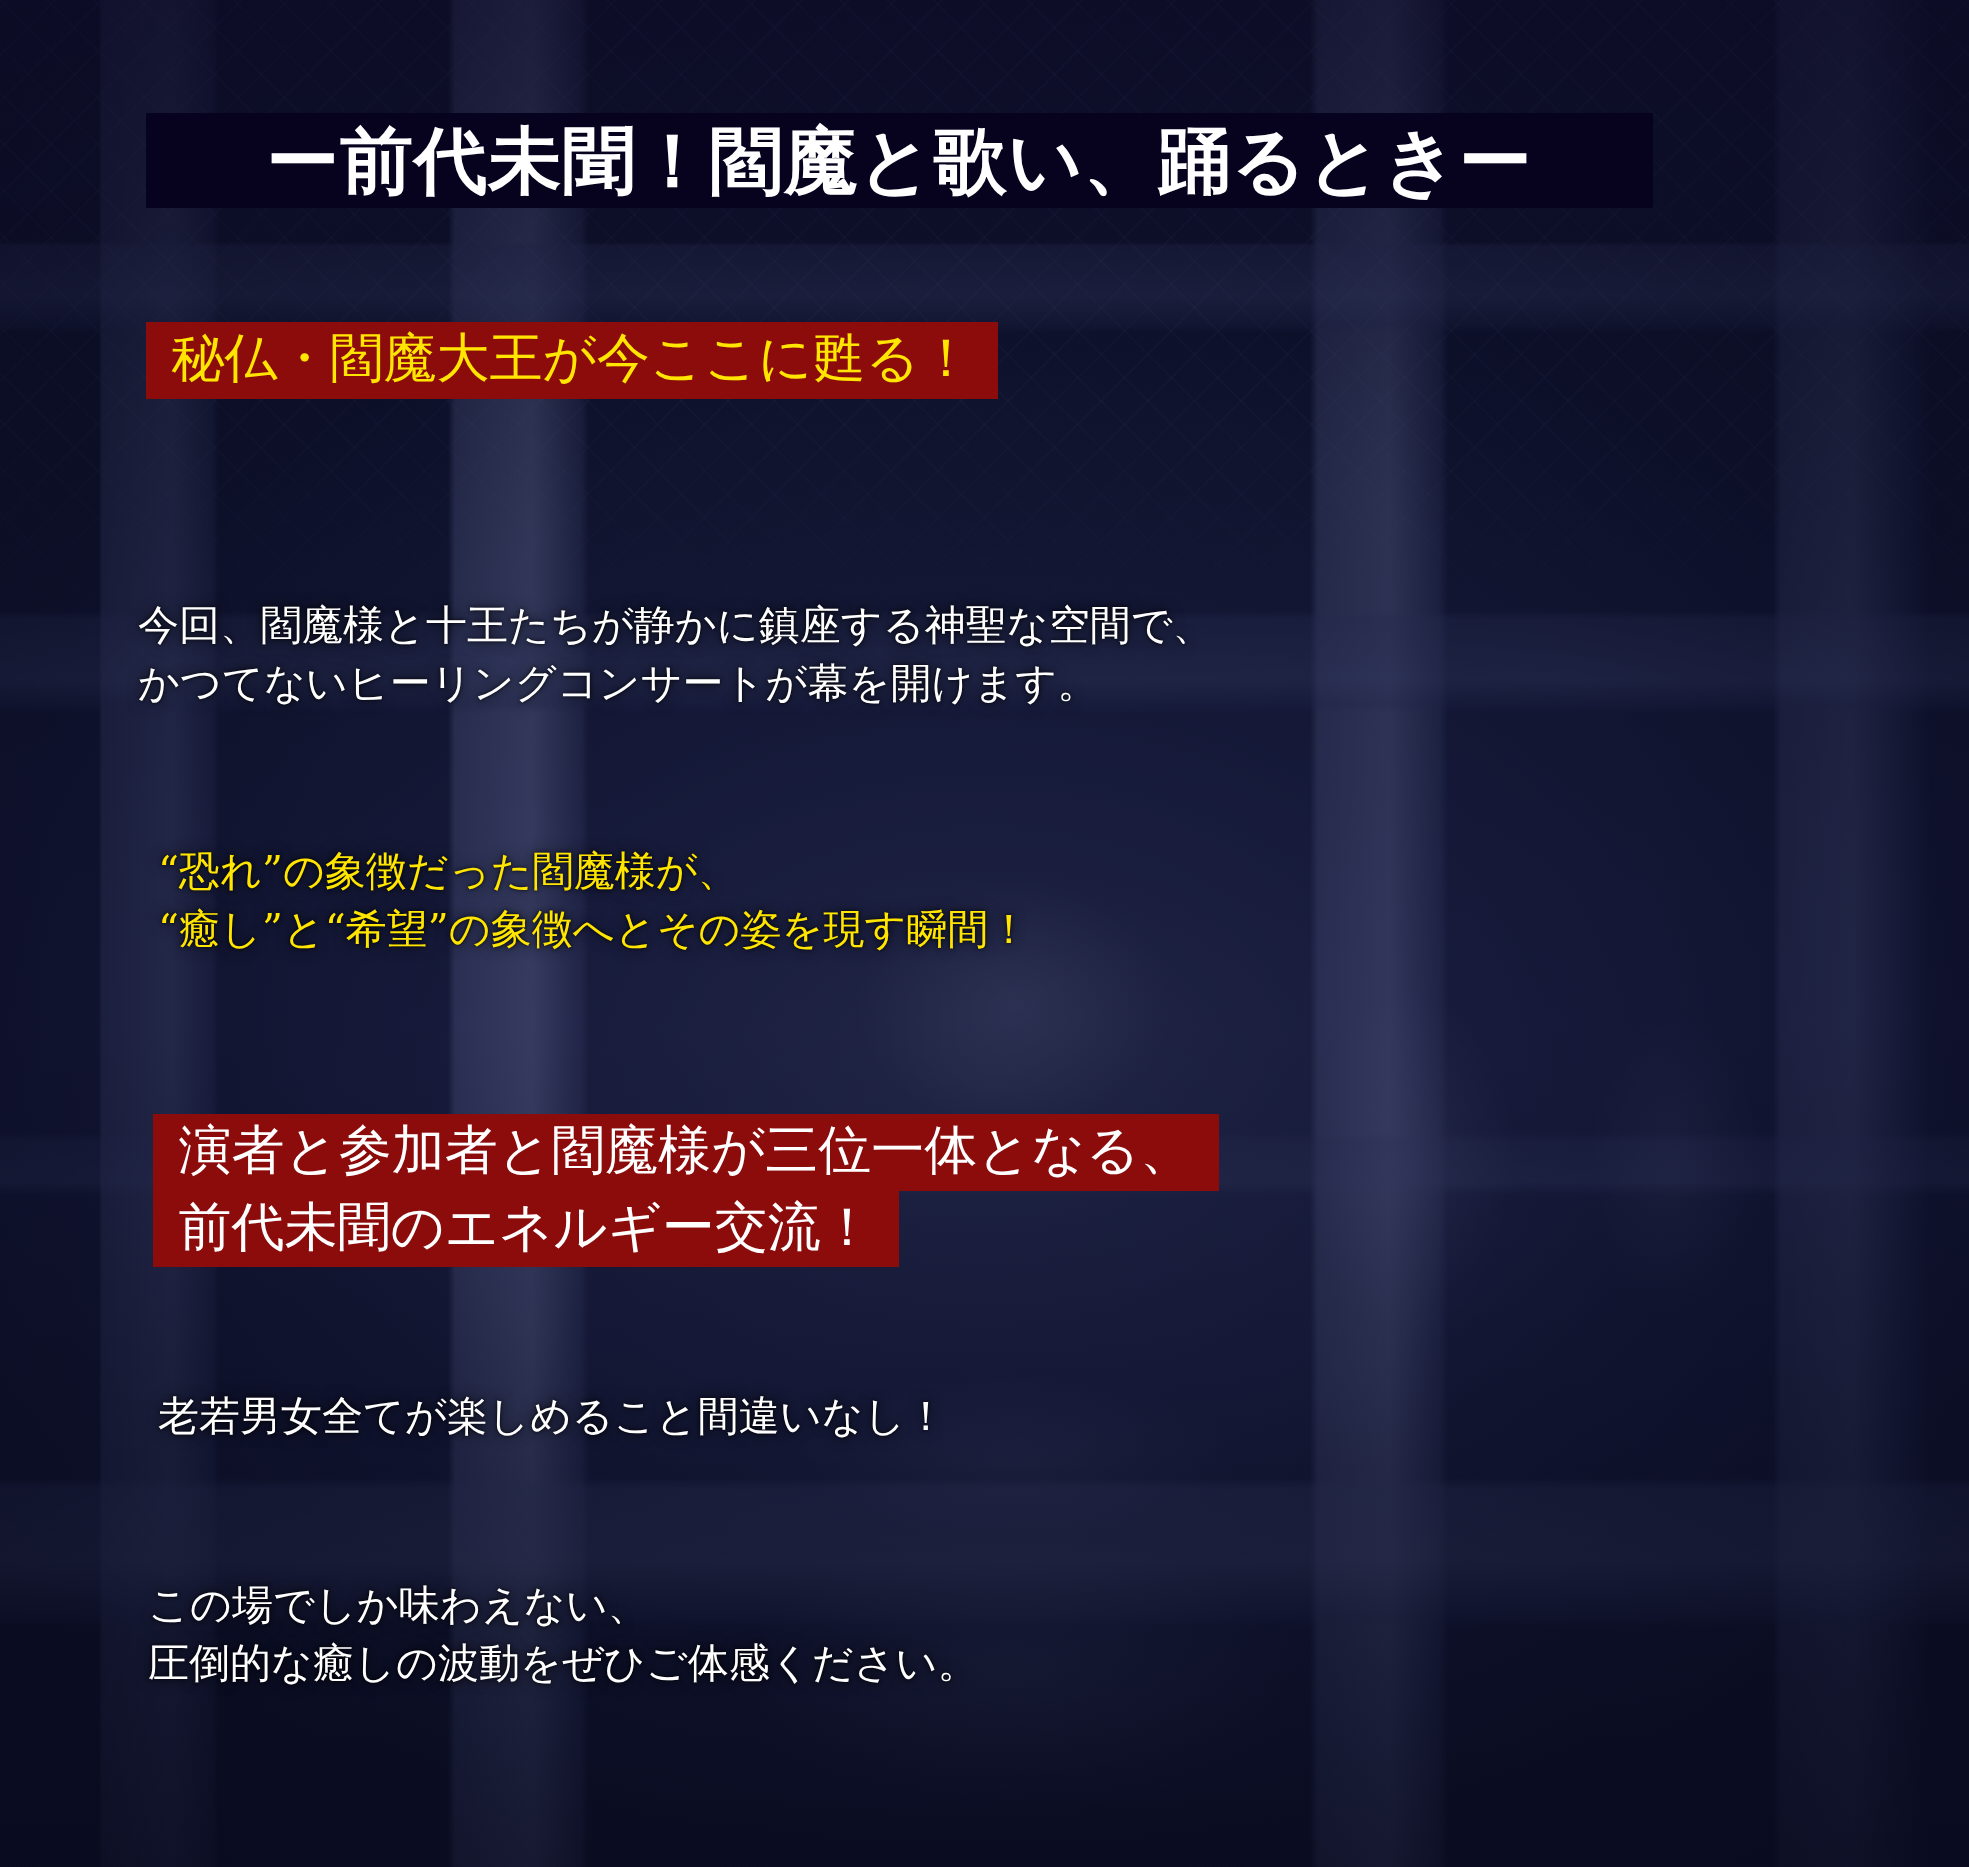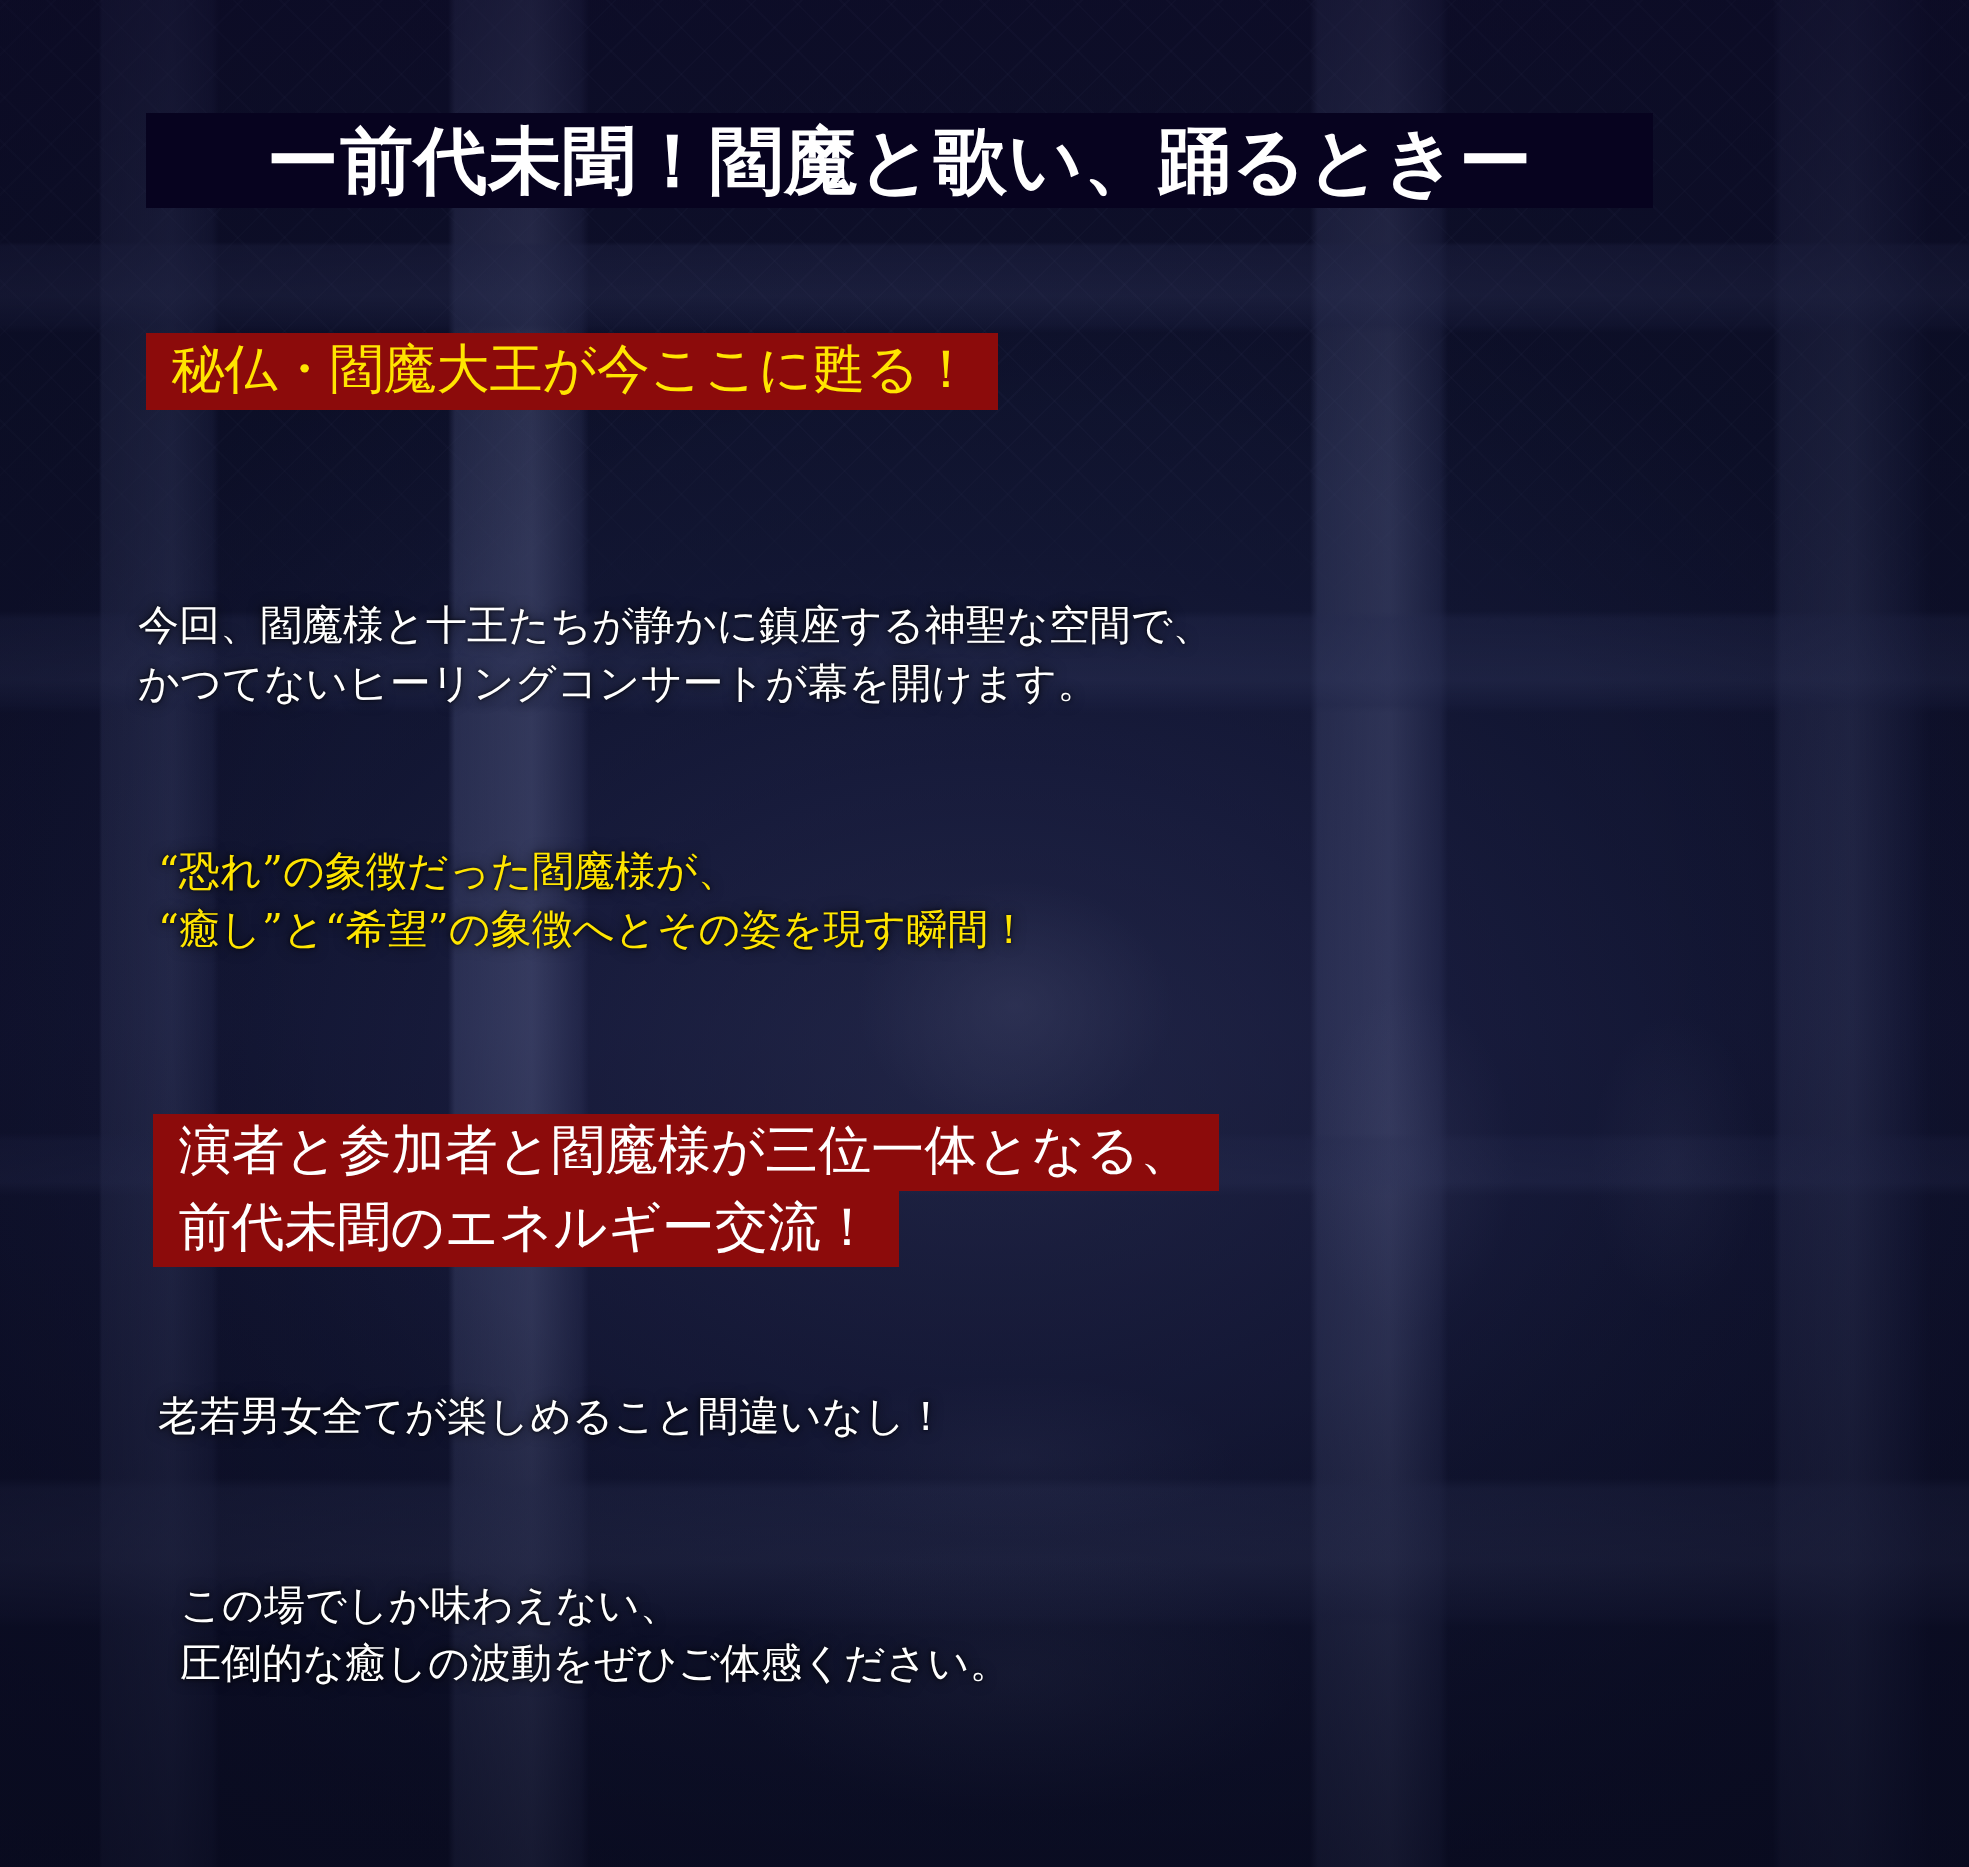--- a/index.html
+++ b/index.html
@@ -128,21 +128,21 @@
   }
   .hl-line {
     background: #8c0b0b;
     padding: 5.9px 25.6px 9.9px 25.6px;
     font-size: 53px;
     line-height: 1.15;
     white-space: nowrap;
     font-family: "DejaVu Serif", "Liberation Serif", serif;
   }
   .hl-line.white { color: #ffffff; }
-  .hl-line.yellow { color: #ffe500; margin-top: 11px; }
+  .hl-line.yellow { color: #ffe500; }
 
   
   .para {
     position: absolute;
     font-size: 41px;
     line-height: 1.42;
     white-space: nowrap;
     text-shadow: 0 0 13.8px rgba(0,0,0,.85), 0 0 3.9px rgba(0,0,0,.9);
     font-family: "DejaVu Serif", "Liberation Serif", serif;
   }
@@ -184,20 +184,20 @@
 
     <div class="hl-block" id="blk-hl2" style="left:153px; top:1114px;">
       <span class="hl-line white">演者と参加者と閻魔様が三位一体となる、</span>
       <span class="hl-line white">前代未聞のエネルギー交流！</span>
     </div>
 
     <div class="para white" style="left:158px; top:1387px;">
       <div>老若男女全てが楽しめること間違いなし！</div>
     </div>
 
-    <div class="para white" style="left:180px; top:1576px;">
+    <div class="para white" style="left:148px; top:1576px;">
       <div>この場でしか味わえない、</div>
       <div>圧倒的な癒しの波動をぜひご体感ください。</div>
     </div>
 
   </div>
 </div>
 
 
 </body></html>

